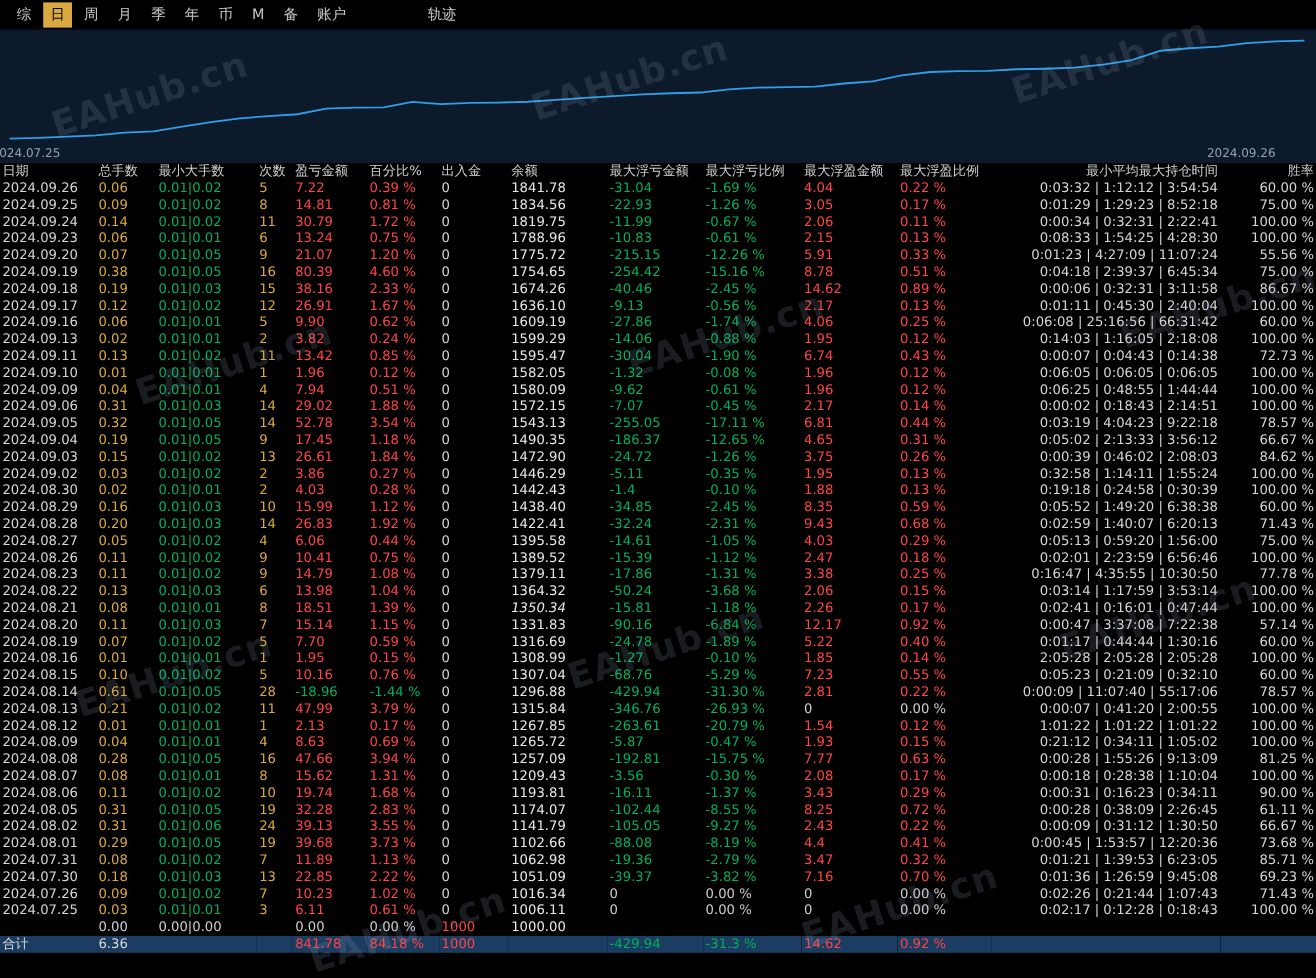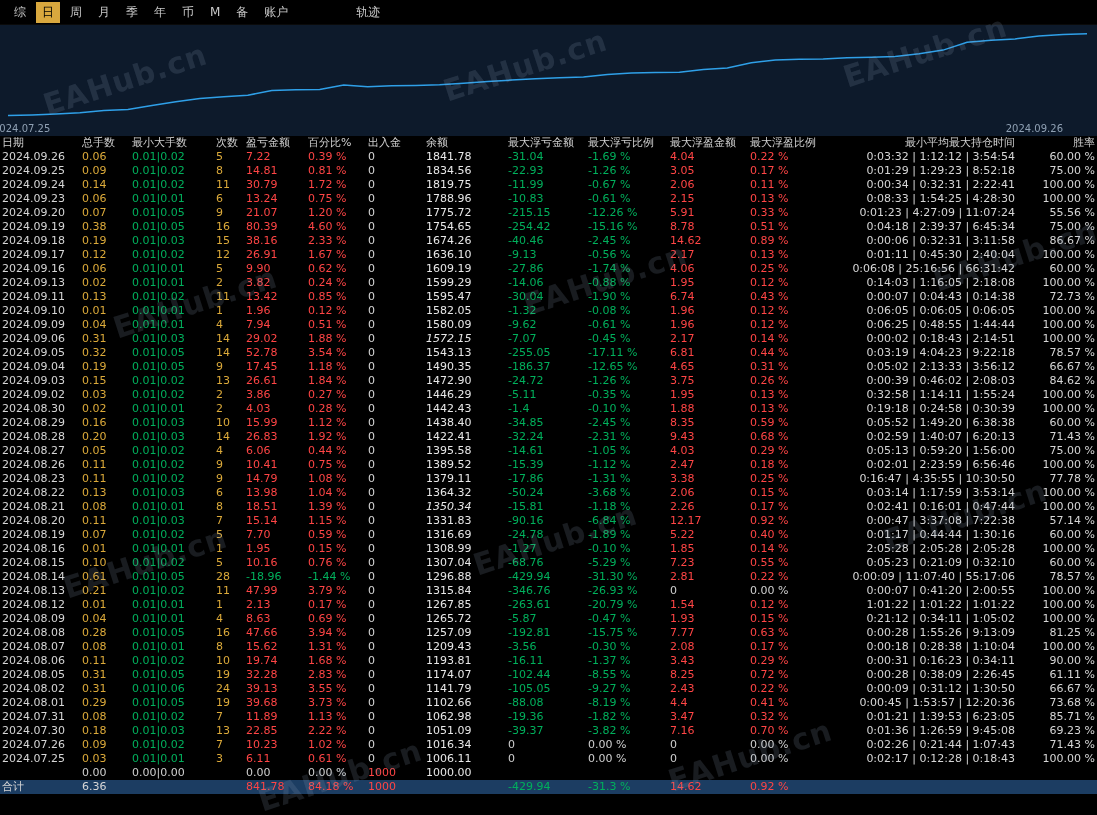--- a/index.html
+++ b/index.html
@@ -324,21 +324,21 @@
           <td class="col-r" style="color: rgb(214, 214, 214);">100.00 %</td>
         </tr>
         <tr>
           <td style="color: rgb(214, 214, 214);">2024.09.06</td>
           <td style="color: rgb(220, 170, 58);">0.31</td>
           <td style="color: rgb(0, 176, 92);">0.01|0.03</td>
           <td style="color: rgb(220, 170, 58);">14</td>
           <td style="color: rgb(255, 69, 69);">29.02</td>
           <td style="color: rgb(255, 69, 69);">1.88 %</td>
           <td style="color: rgb(214, 214, 214);">0</td>
-          <td style="color: rgb(232, 232, 232); font-style: italic;">1572.15</td>
+          <td style="color: rgb(232, 232, 232);">1572.15</td>
           <td style="color: rgb(0, 176, 92);">-7.07</td>
           <td style="color: rgb(0, 176, 92);">-0.45 %</td>
           <td style="color: rgb(255, 69, 69);">2.17</td>
           <td style="color: rgb(255, 69, 69);">0.14 %</td>
           <td class="col-r" style="color: rgb(214, 214, 214);">0:00:02 | 0:18:43 | 2:14:51</td>
           <td class="col-r" style="color: rgb(214, 214, 214);">100.00 %</td>
         </tr>
         <tr>
           <td style="color: rgb(214, 214, 214);">2024.09.05</td>
           <td style="color: rgb(220, 170, 58);">0.32</td>
@@ -758,21 +758,21 @@
         <tr>
           <td style="color: rgb(214, 214, 214);">2024.07.31</td>
           <td style="color: rgb(220, 170, 58);">0.08</td>
           <td style="color: rgb(0, 176, 92);">0.01|0.02</td>
           <td style="color: rgb(220, 170, 58);">7</td>
           <td style="color: rgb(255, 69, 69);">11.89</td>
           <td style="color: rgb(255, 69, 69);">1.13 %</td>
           <td style="color: rgb(214, 214, 214);">0</td>
           <td style="color: rgb(232, 232, 232);">1062.98</td>
           <td style="color: rgb(0, 176, 92);">-19.36</td>
-          <td style="color: rgb(0, 176, 92);">-1.82 %</td>
+          <td style="color: rgb(0, 176, 92);">-2.79 %</td>
           <td style="color: rgb(255, 69, 69);">3.47</td>
           <td style="color: rgb(255, 69, 69);">0.32 %</td>
           <td class="col-r" style="color: rgb(214, 214, 214);">0:01:21 | 1:39:53 | 6:23:05</td>
           <td class="col-r" style="color: rgb(214, 214, 214);">85.71 %</td>
         </tr>
         <tr>
           <td style="color: rgb(214, 214, 214);">2024.07.30</td>
           <td style="color: rgb(220, 170, 58);">0.18</td>
           <td style="color: rgb(0, 176, 92);">0.01|0.03</td>
           <td style="color: rgb(220, 170, 58);">13</td>

